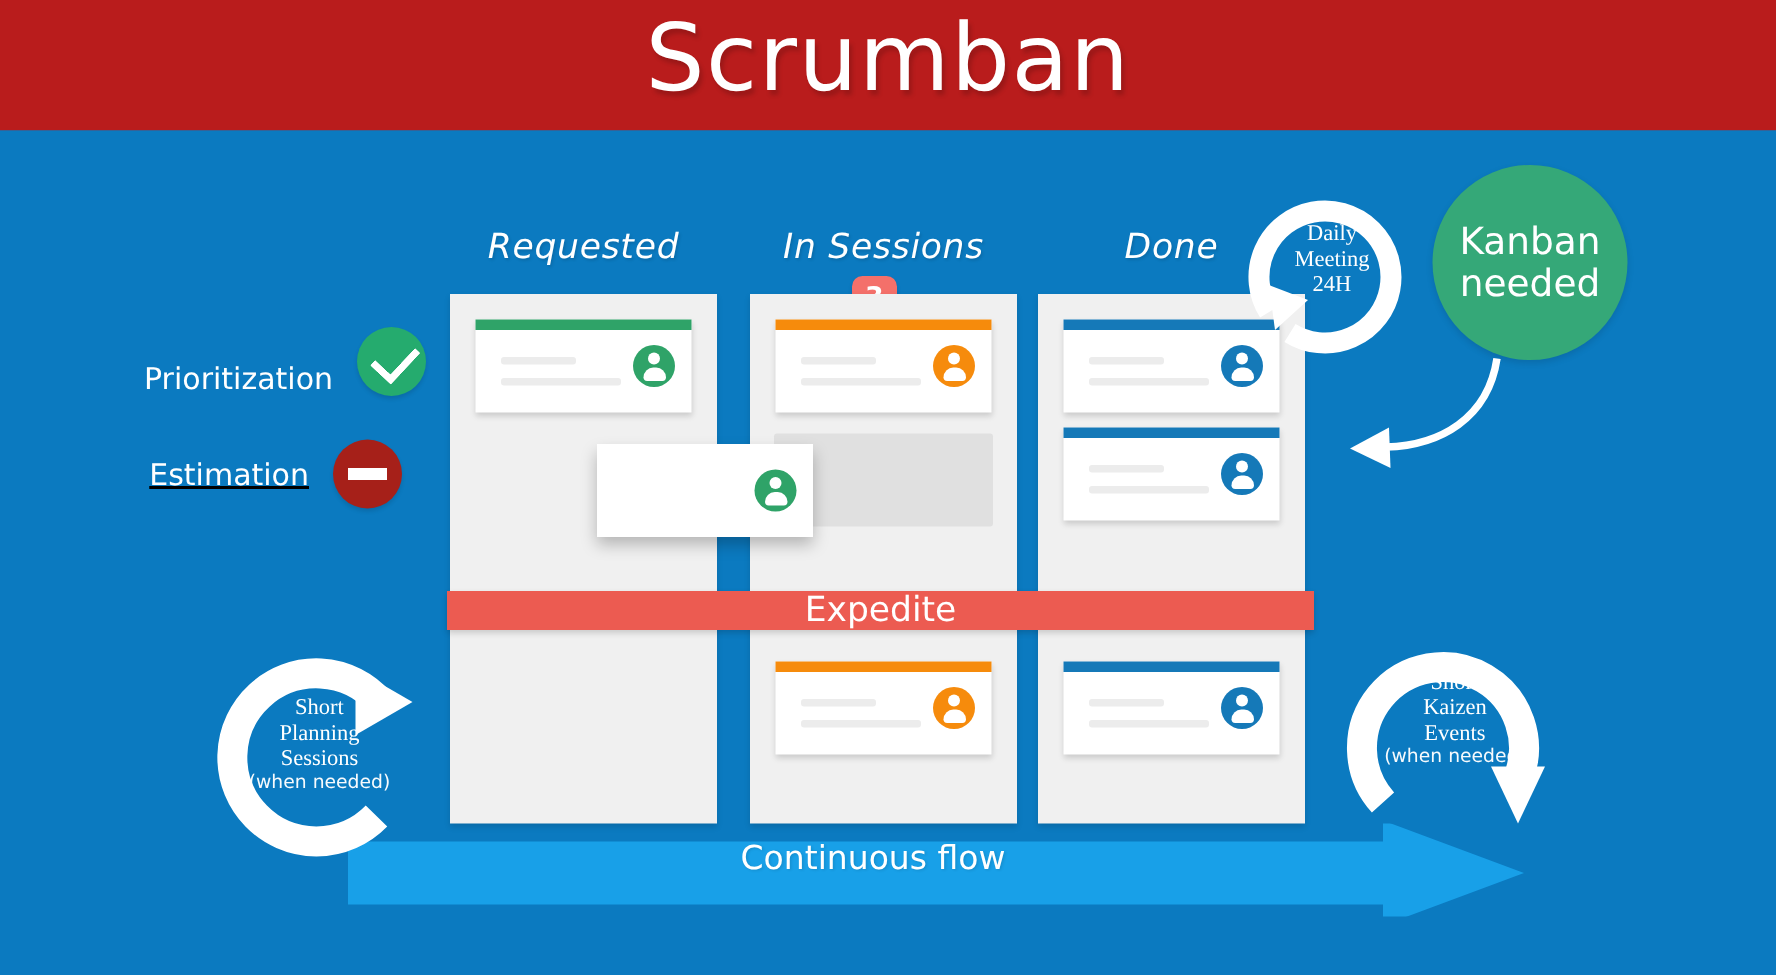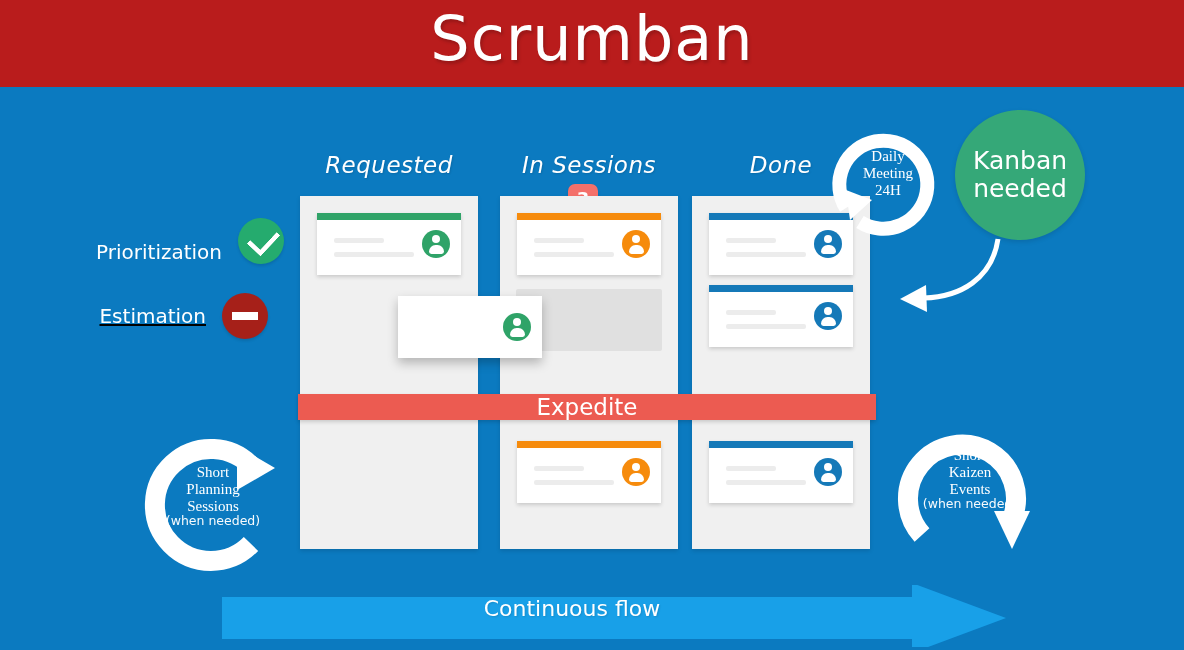--- a/index.html
+++ b/index.html
@@ -113,21 +113,21 @@
 
   
   .expedite{
     position:absolute;left:298px;top:394px;width:578px;height:26px;
     background:#ec5b51;color:#fff;font-size:23px;
     display:flex;align-items:center;justify-content:center;
     box-shadow:0 2px 4px rgba(0,0,0,.16);
   }
 
   
-  .flow-wrap{position:absolute;left:222px;top:549px;width:784px;height:46px;margin-top:36px;}
+  .flow-wrap{position:absolute;left:232px;top:549px;width:784px;height:46px;}
   .flow-label{
     position:absolute;left:0;top:0;width:700px;height:46px;
     display:flex;align-items:center;justify-content:center;
     color:#ffffff;font-size:22px;z-index:3;
     text-shadow:1px 1px 2px rgba(0,0,0,.12);
   }
 
   
   .anno{position:absolute;}
   .anno-text{

